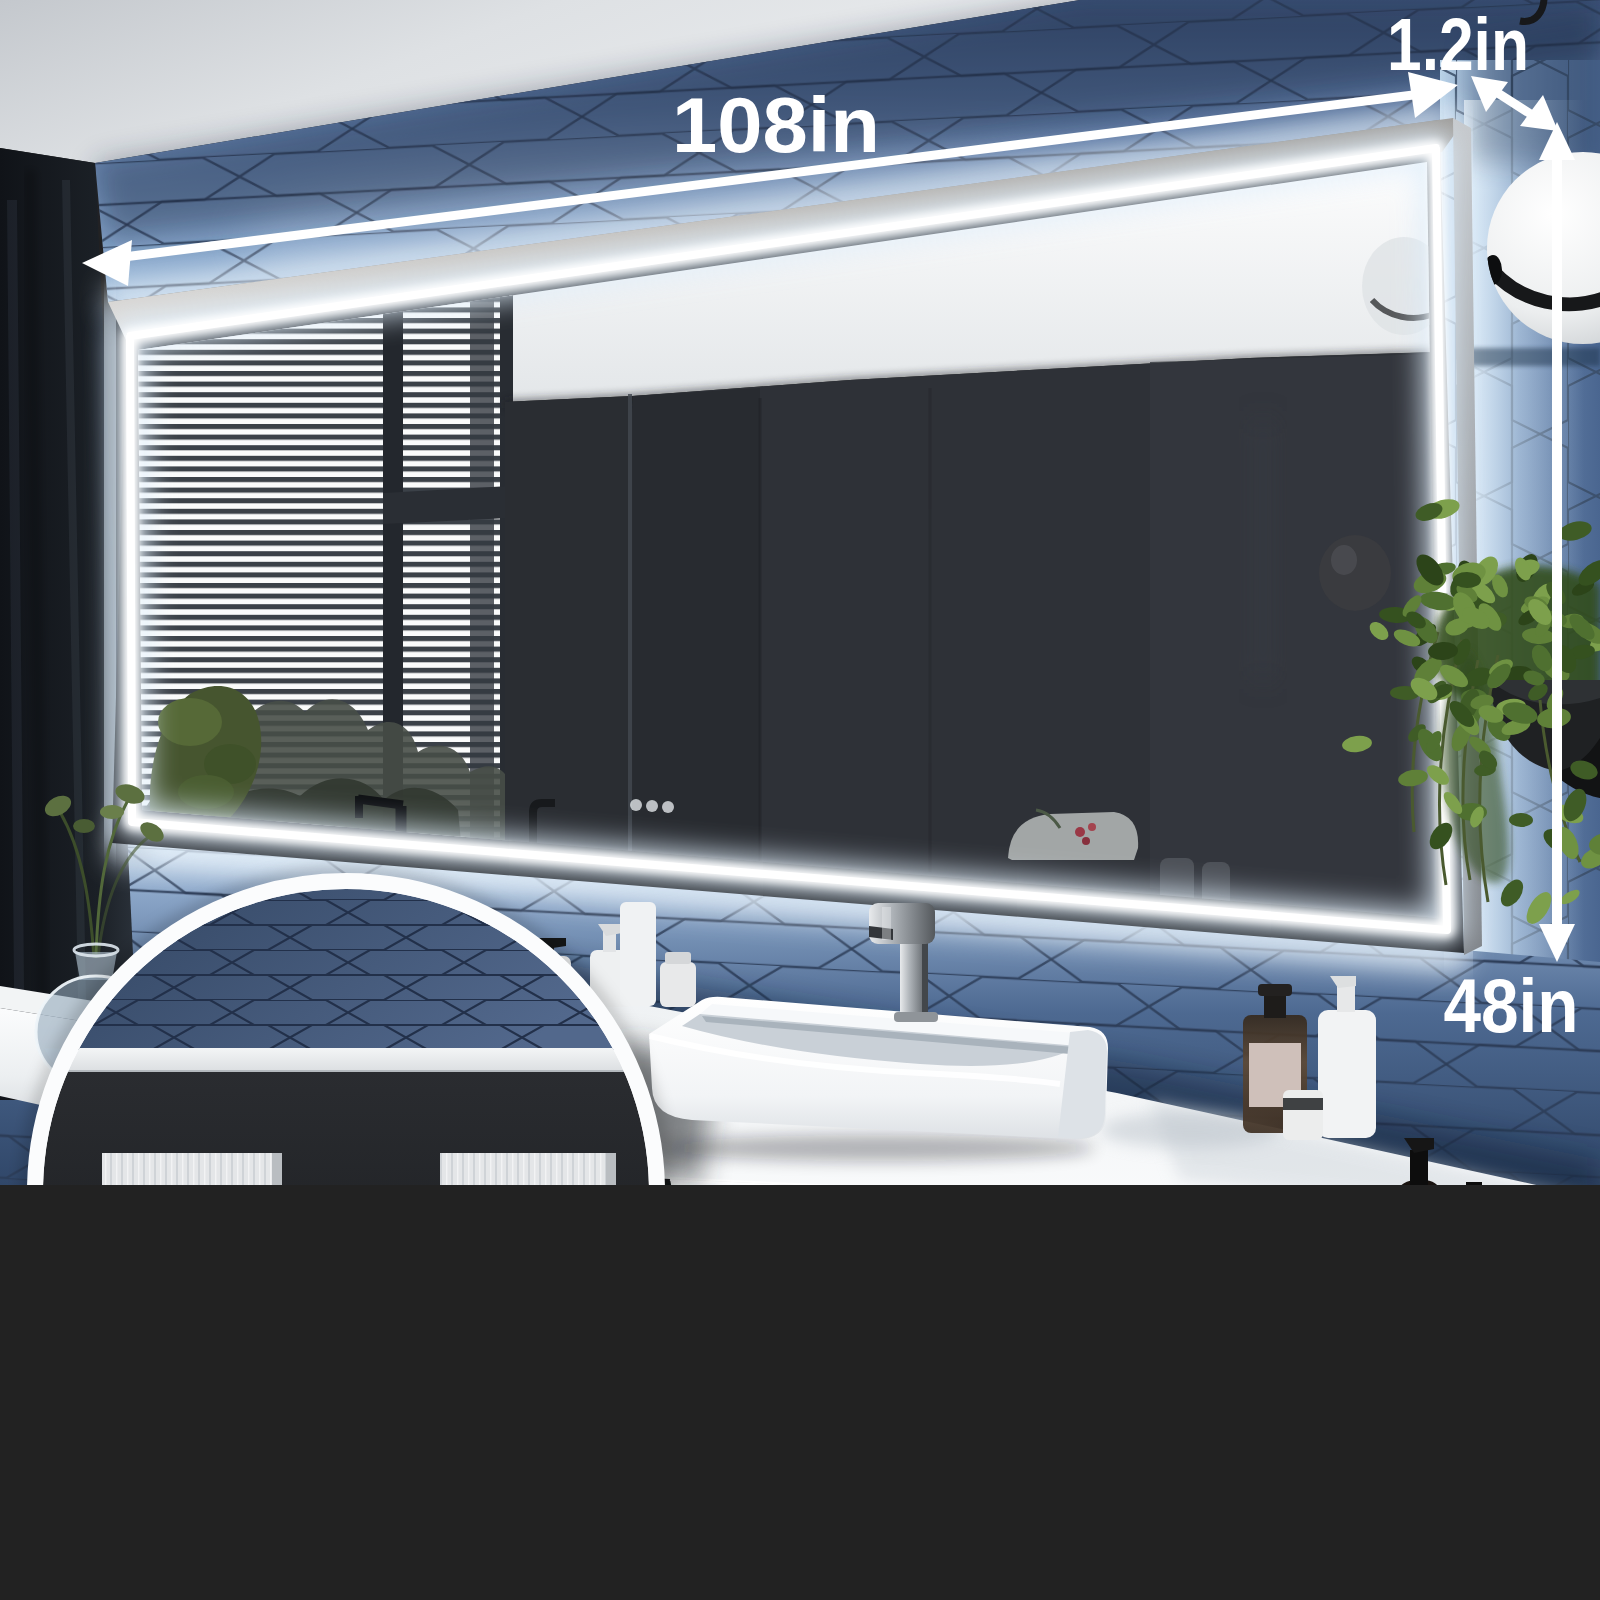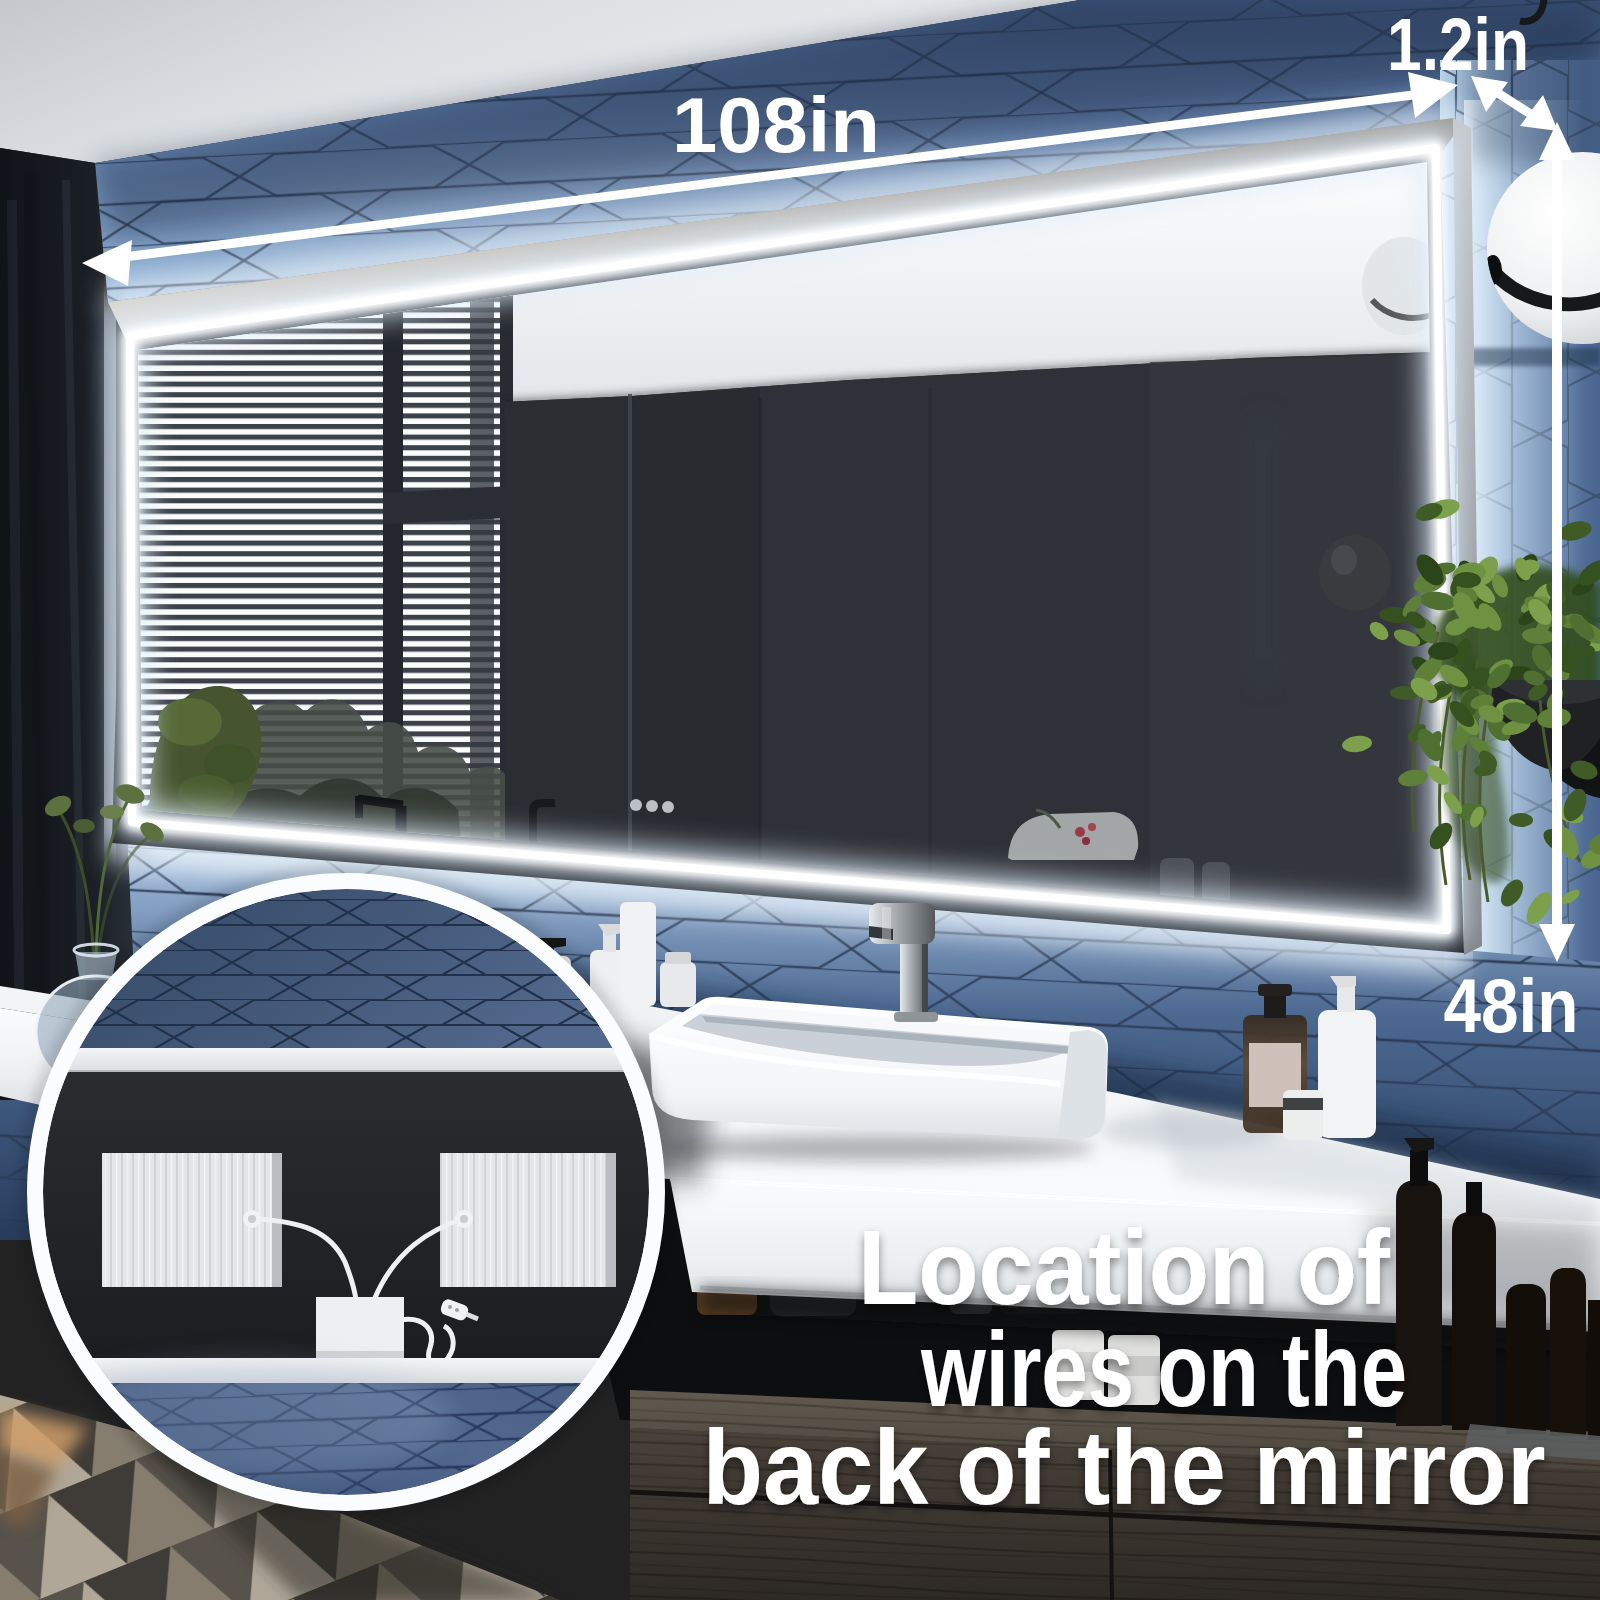--- a/index.html
+++ b/index.html
@@ -1,16 +1,16 @@
 <!DOCTYPE html>
 <html><head>
 <meta charset="utf-8">
 <style>
 html,body{margin:0;padding:0;background:#222;}
-#stage{position:relative;width:1600px;height:1600px;overflow:hidden;font-family:"Liberation Sans",sans-serif;text-align:right;}
+#stage{position:relative;width:1600px;height:1185px;overflow:hidden;font-family:"Liberation Sans",sans-serif;text-align:right;}
 </style>
 </head>
 <body>
 <div id="stage">
 <svg width="1600" height="1600" viewBox="0 0 1600 1600" xmlns="http://www.w3.org/2000/svg">
 
 <defs>
 <linearGradient id="ceilG" x1="0" y1="0" x2="1" y2="0.4">
  <stop offset="0" stop-color="#c4c8cd"></stop>
           <stop offset="0.45" stop-color="#dee1e4"></stop>

